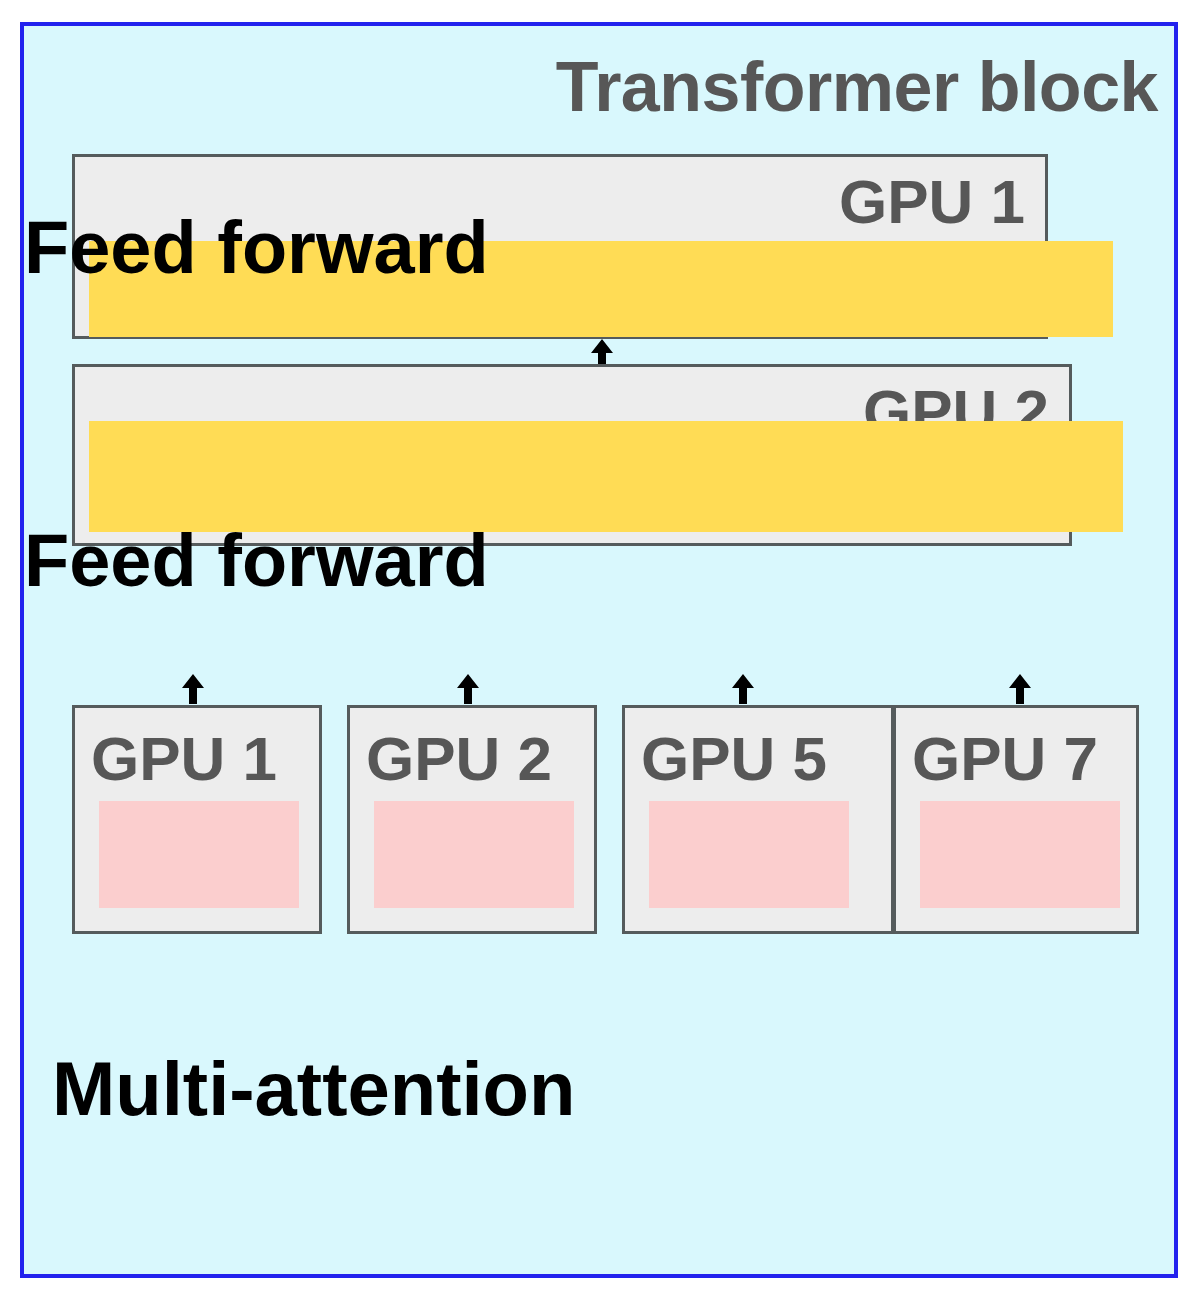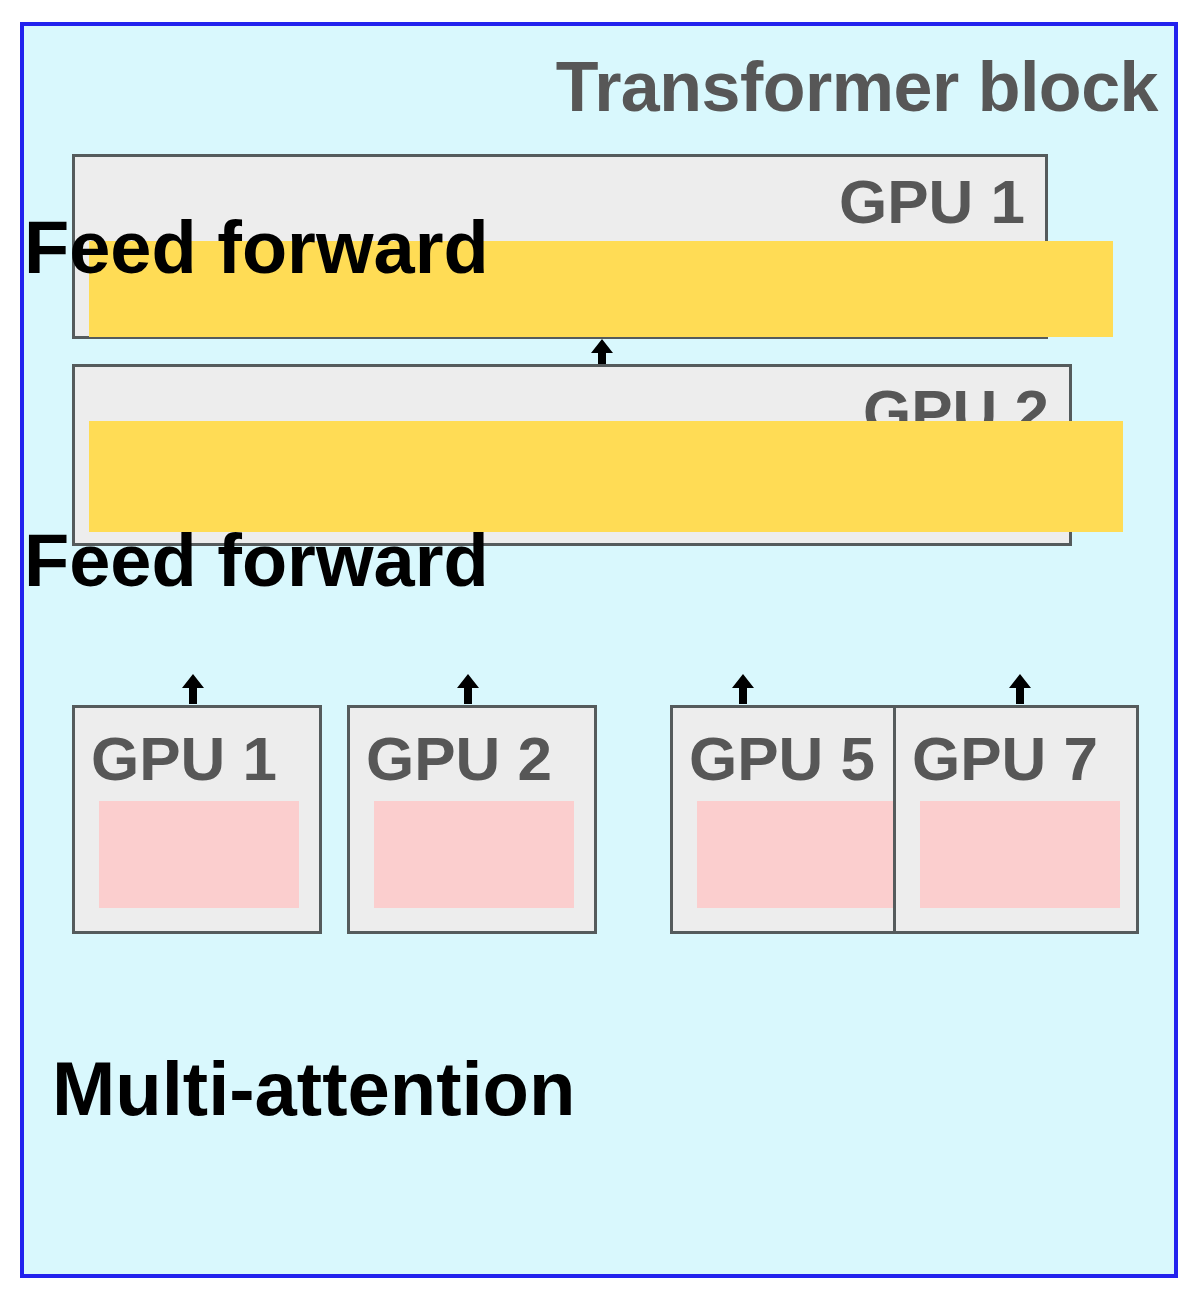--- a/index.html
+++ b/index.html
@@ -83,21 +83,21 @@
   #gpu-1 { left: 48px; top: 128px; width: 976px; height: 185px; }
   #gpu-1 .inner-bar { left: 14px; top: 84px; width: 1024px; height: 96px; }
 
   #gpu-2 { left: 48px; top: 338px; width: 1000px; height: 182px; }
   #gpu-2 .inner-bar { left: 14px; top: 54px; width: 1034px; height: 111px; }
 
   
   .gpu-small { top: 679px; height: 229px; }
   #gpu-3 { left: 48px; width: 250px; }
   #gpu-4 { left: 323px; width: 250px; }
-  #gpu-5 { left: 598px; width: 272px; margin-left: 48px; }
+  #gpu-5 { left: 598px; width: 272px; }
   #gpu-6 { left: 869px; width: 246px; }
   .gpu-small .inner-bar { left: 24px; top: 93px; width: 200px; height: 107px; }
 
   
   .overlay-label {
     position: absolute;
     font-size: 74px;
     font-weight: bold;
     color: #000000;
     line-height: 1;

